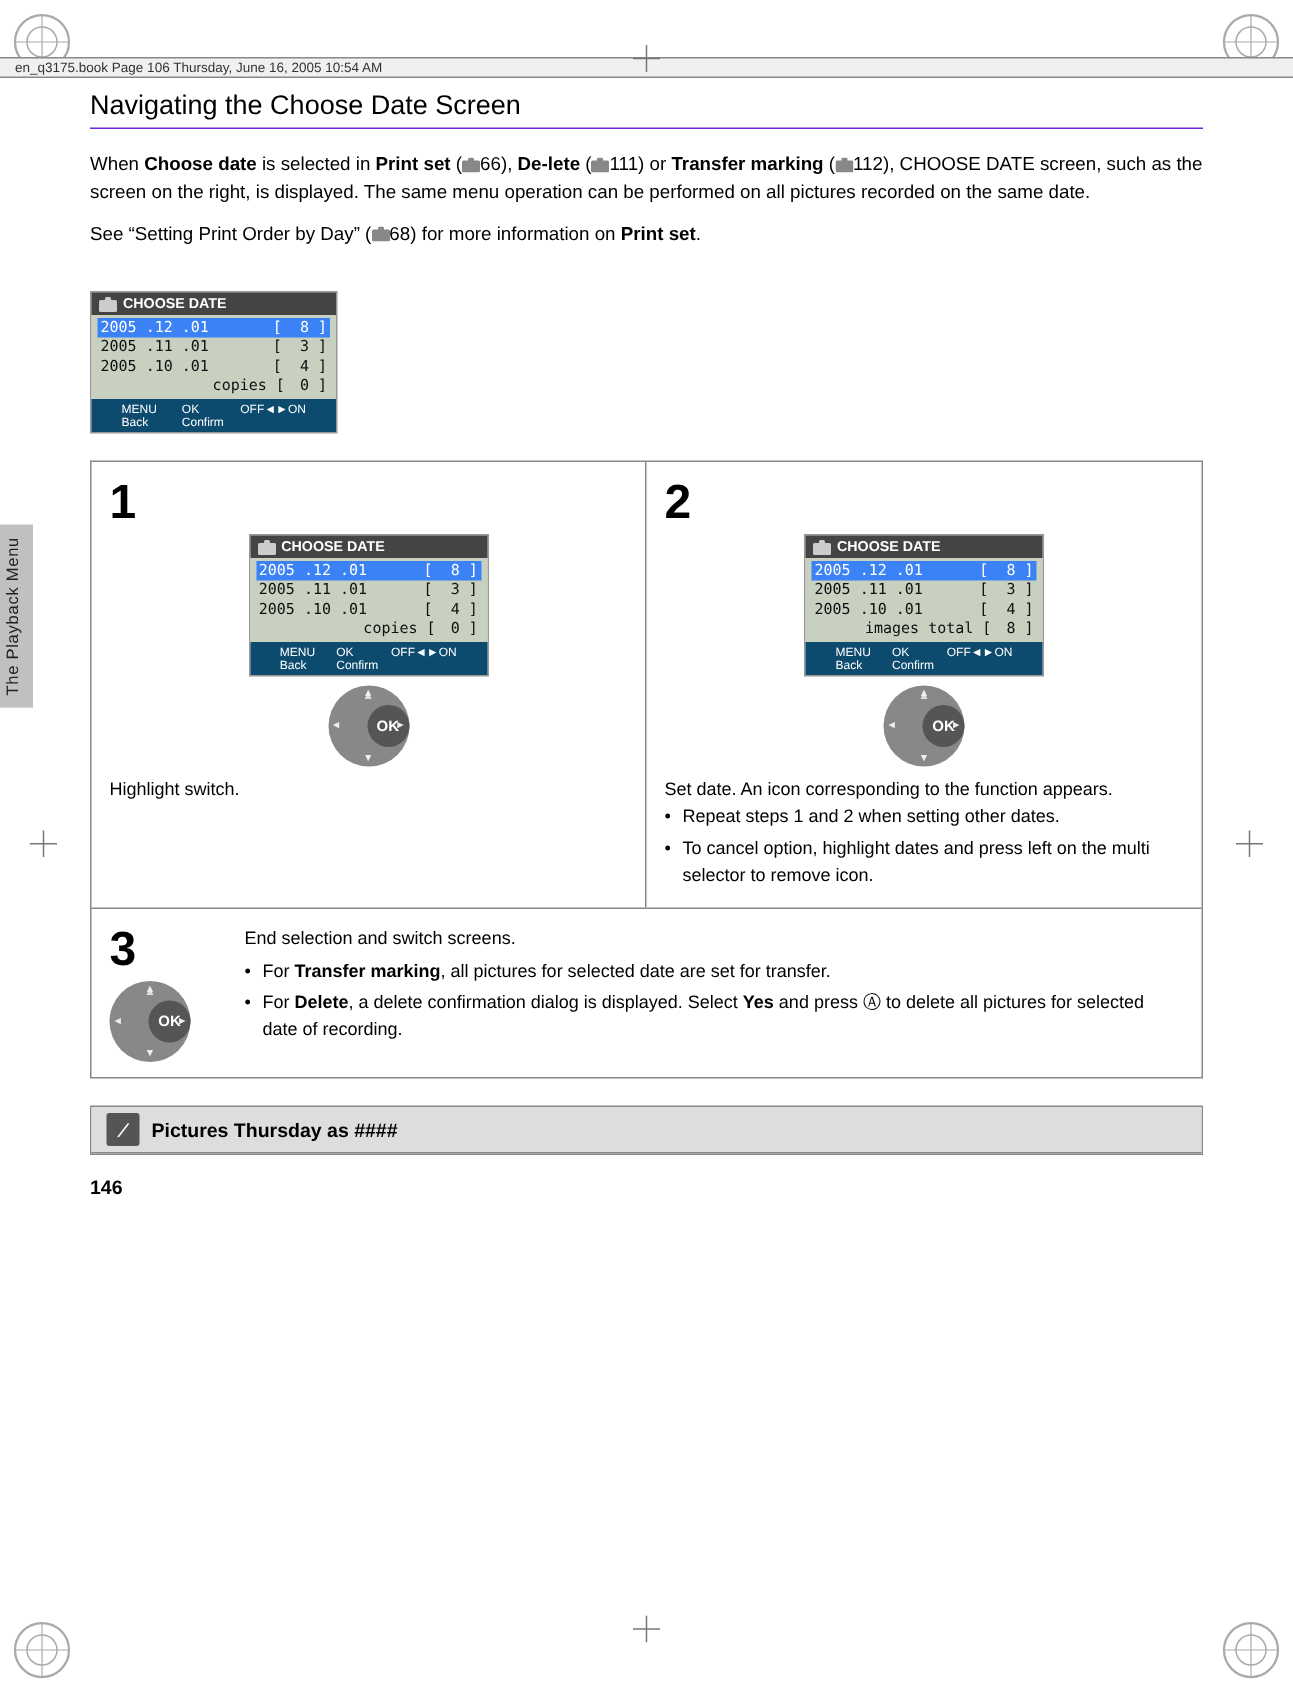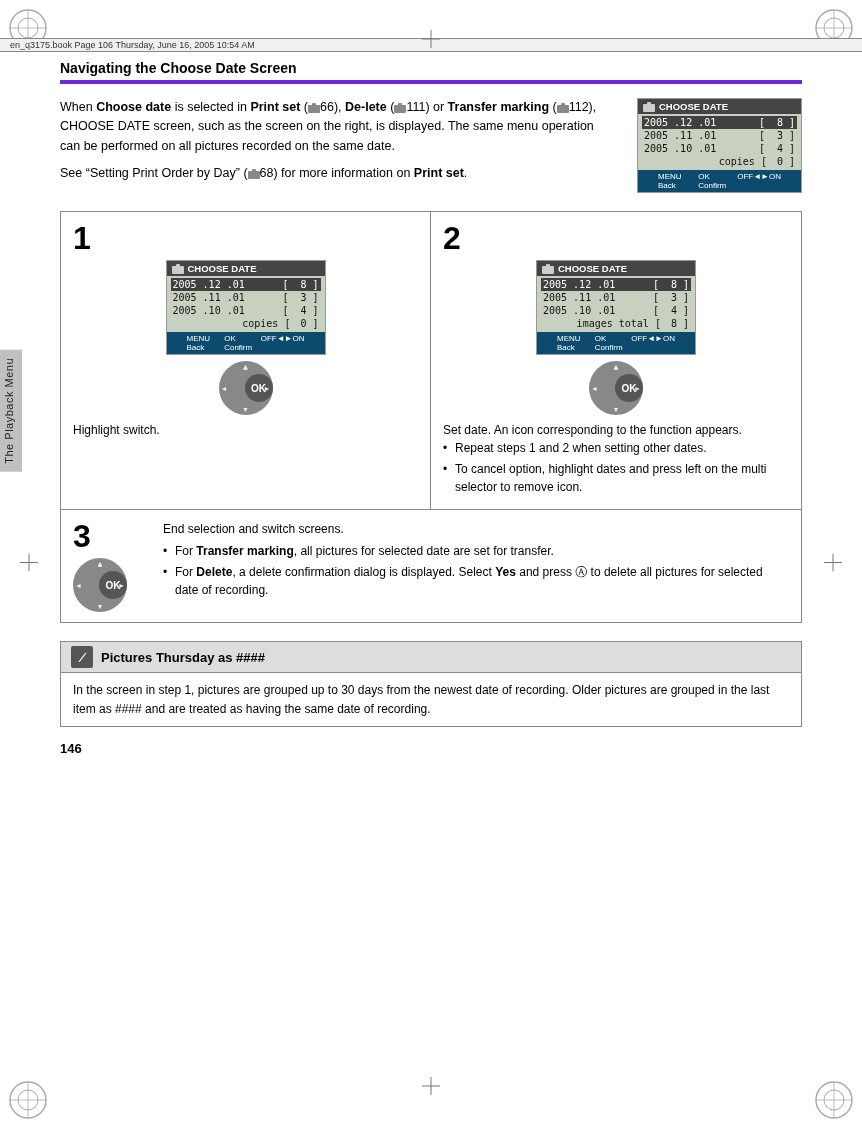--- a/index.html
+++ b/index.html
@@ -48,33 +48,34 @@
     .main-content {
       position: absolute;
       top: 60px;
       left: 60px;
       right: 60px;
       bottom: 60px;
     }
 
     
     .page-title {
-      font-size: 14px;
-      font-weight: bold;
+      font-size: 18px;
+      font-weight: normal;
       color: #000;
-      border-bottom: 4px solid #6d28d9;
+      border-bottom: 1px solid #6d28d9;
       padding-bottom: 4px;
       margin-bottom: 14px;
     }
 
     
     .intro-section {
       display: flex;
       gap: 28px;
       margin-bottom: 18px;
+      flex-direction: column;
     }
     .intro-text {
       flex: 1;
       font-size: 12.5px;
       line-height: 1.55;
     }
     .intro-text b { font-weight: bold; }
 
     
     .cam-screen {
@@ -101,21 +102,21 @@
     }
     .cam-row {
       display: flex;
       justify-content: space-between;
       padding: 1px 2px;
       font-size: 10px;
       font-family: monospace;
       color: #111;
     }
     .cam-row.highlighted {
-      background: #404040;
+      background: #3b82f6;
       color: #fff;
     }
     .cam-row-copies {
       display: flex;
       justify-content: flex-end;
       padding: 1px 2px;
       font-size: 10px;
       font-family: monospace;
       color: #111;
       gap: 4px;
@@ -539,19 +540,18 @@
     </div>
 
   </div>
 
   <div style="margin-top:16px;">
     <div class="note-section">
       <div class="note-title-bar">
         <div class="note-icon" style="font-style:italic;font-weight:bold;">∕</div>
         <span>Pictures Thursday as ####</span>
       </div>
-      <div class="note-body">In the screen in step 1, pictures are grouped up to 30 days from the newest date of recording. Older pictures are grouped in the last item as #### and are treated as having the same date of recording.</div>
     </div>
   </div>
 
   <div class="page-number">146</div>
 
 </div>
 
 </body></html>

